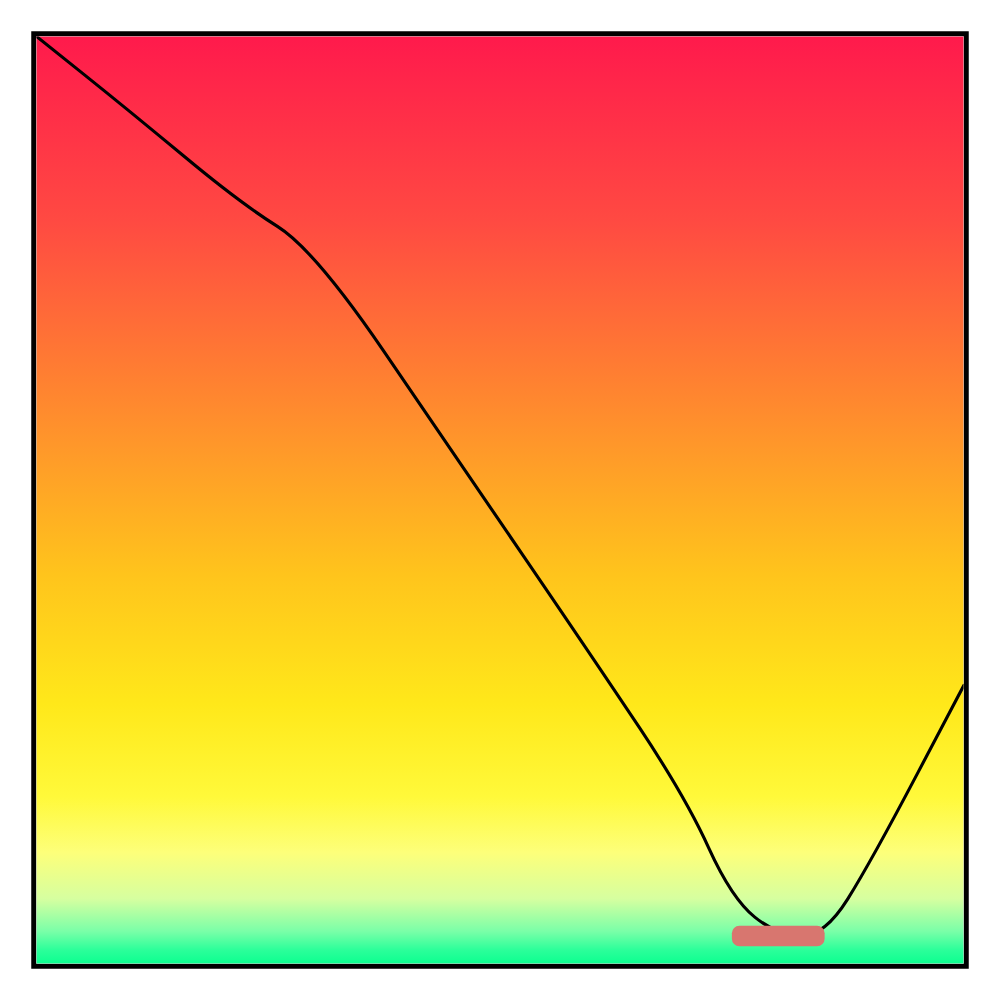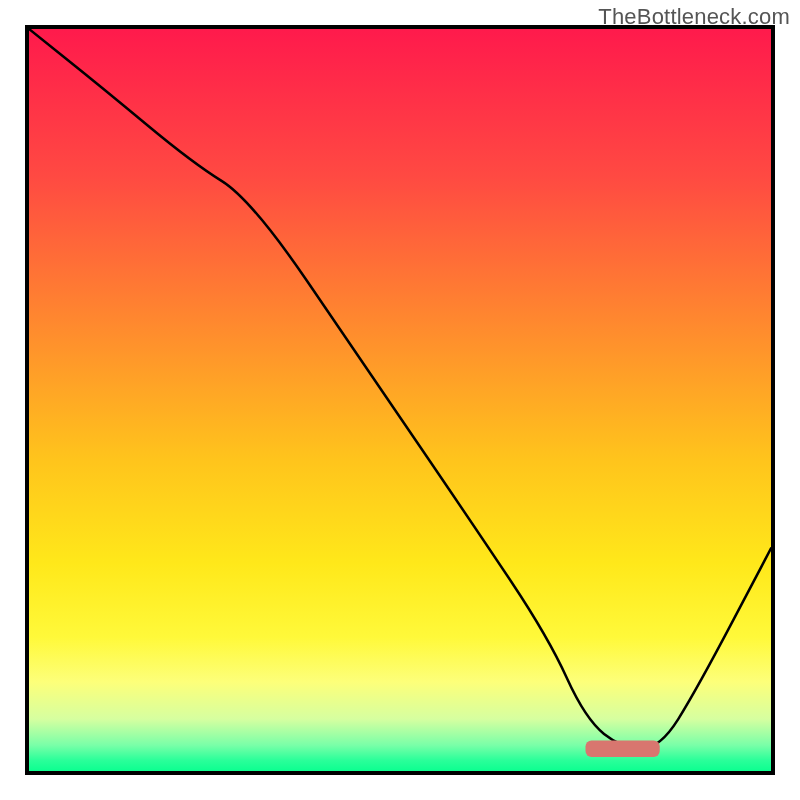--- a/index.html
+++ b/index.html
@@ -37,21 +37,20 @@
   svg.plot {
     display: block;
     width: 100%;
     height: 100%;
   }
 </style>
 </head>
 <body>
 <div class="container">
 
-  <div class="watermark">TheBottleneck.com</div>
 
   <div class="plot-frame">
     <svg class="plot" viewBox="0 0 742 742" preserveAspectRatio="none">
       <defs>
         <linearGradient id="bg-grad" x1="0" y1="0" x2="0" y2="1">
 
         <stop offset="0.00%" stop-color="#ff1a4c"></stop>
             <stop offset="20.00%" stop-color="#ff4a42"></stop>
             <stop offset="40.00%" stop-color="#ff8a2e"></stop>
             <stop offset="58.00%" stop-color="#ffc41c"></stop>

